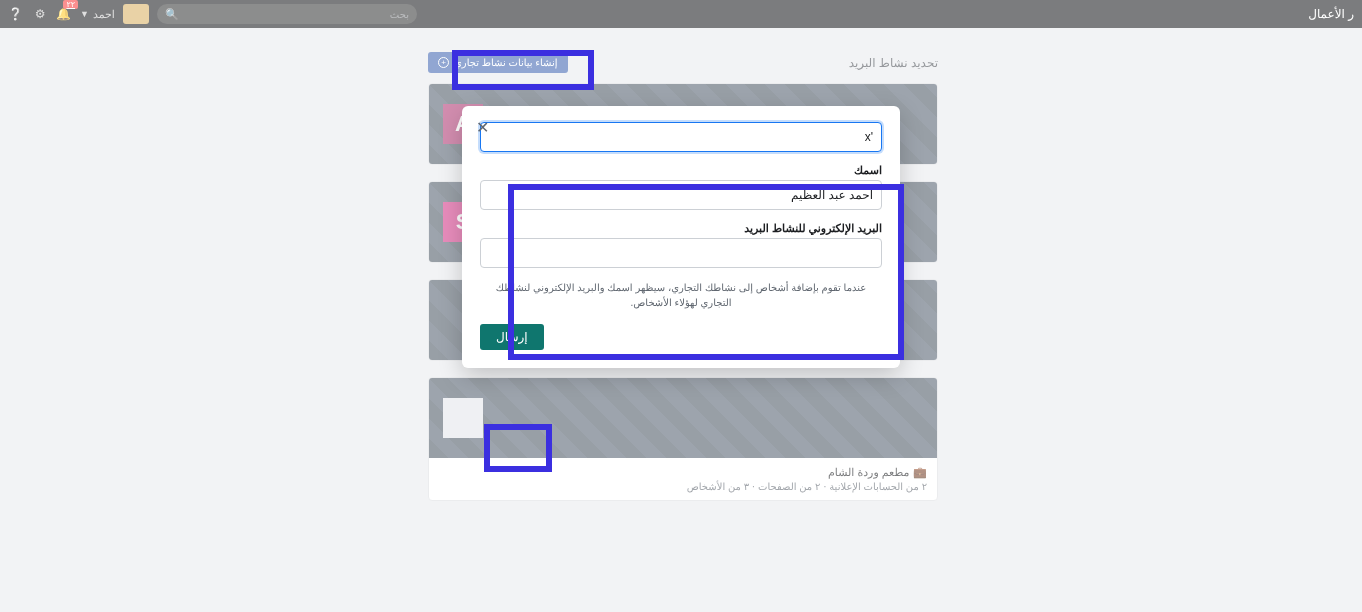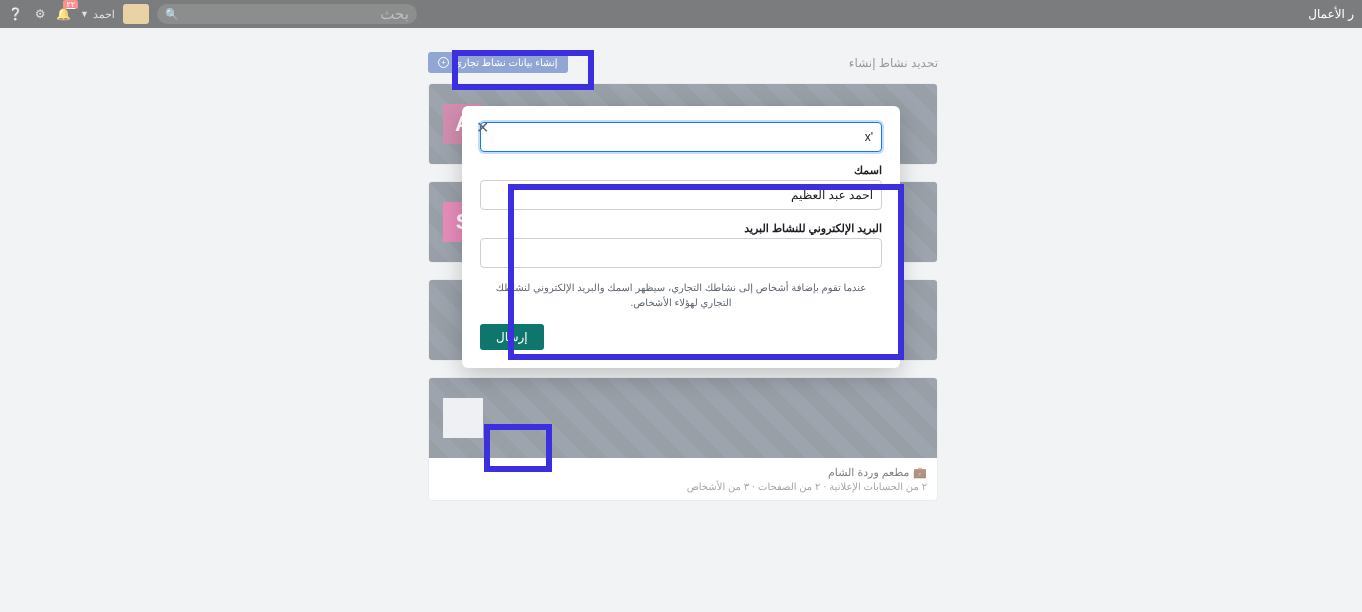--- a/index.html
+++ b/index.html
@@ -38,21 +38,21 @@
   padding: 0 3px; border-radius: 2px; text-decoration: underline;
 }
 .topbar-icon { width: 16px; height: 16px; display: inline-flex; align-items: center; justify-content: center; }
 .topbar .brand { font-size: 12px; color: #fff; }
 .search-wrap {
   display: flex; align-items: center; background: #3a3b3c;
   border-radius: 12px; height: 20px; padding: 0 8px; gap: 6px;
   width: 260px; justify-content: space-between;
 }
 .search-wrap .mag { color: #b0b3b8; font-size: 11px; }
-.search-wrap .ph { color: #8a8d91; font-size: 15px; font-family: Liberation Serif, serif; }
+.search-wrap .ph { color: #8a8d91; font-size: 10px; font-family: Liberation Serif, serif; }
 
 
 .page {
   position: relative;
   width: 100%;
   height: calc(100% - 28px);
   display: flex;
   justify-content: center;
   padding-top: 20px;
 }
@@ -167,21 +167,21 @@
       🔔<span class="badge">٢٢</span>
     </span>
     <span class="topbar-icon">⚙</span>
     <span class="topbar-icon">❔</span>
   </div>
 </div>
 
 <div class="page">
   <div class="panel">
     <div class="panel-header">
-      <span class="panel-title">تحديد نشاط إنشاء</span>
+      <span class="panel-title">تحديد نشاط البريد</span>
       <span class="create-btn">
         <span>إنشاء بيانات نشاط تجاري</span>
         <span class="plus-circ">+</span>
       </span>
     </div>
 
     <div class="card">
       <div class="card-hero">
           <div class="card-logo a">A</div>
         </div>

